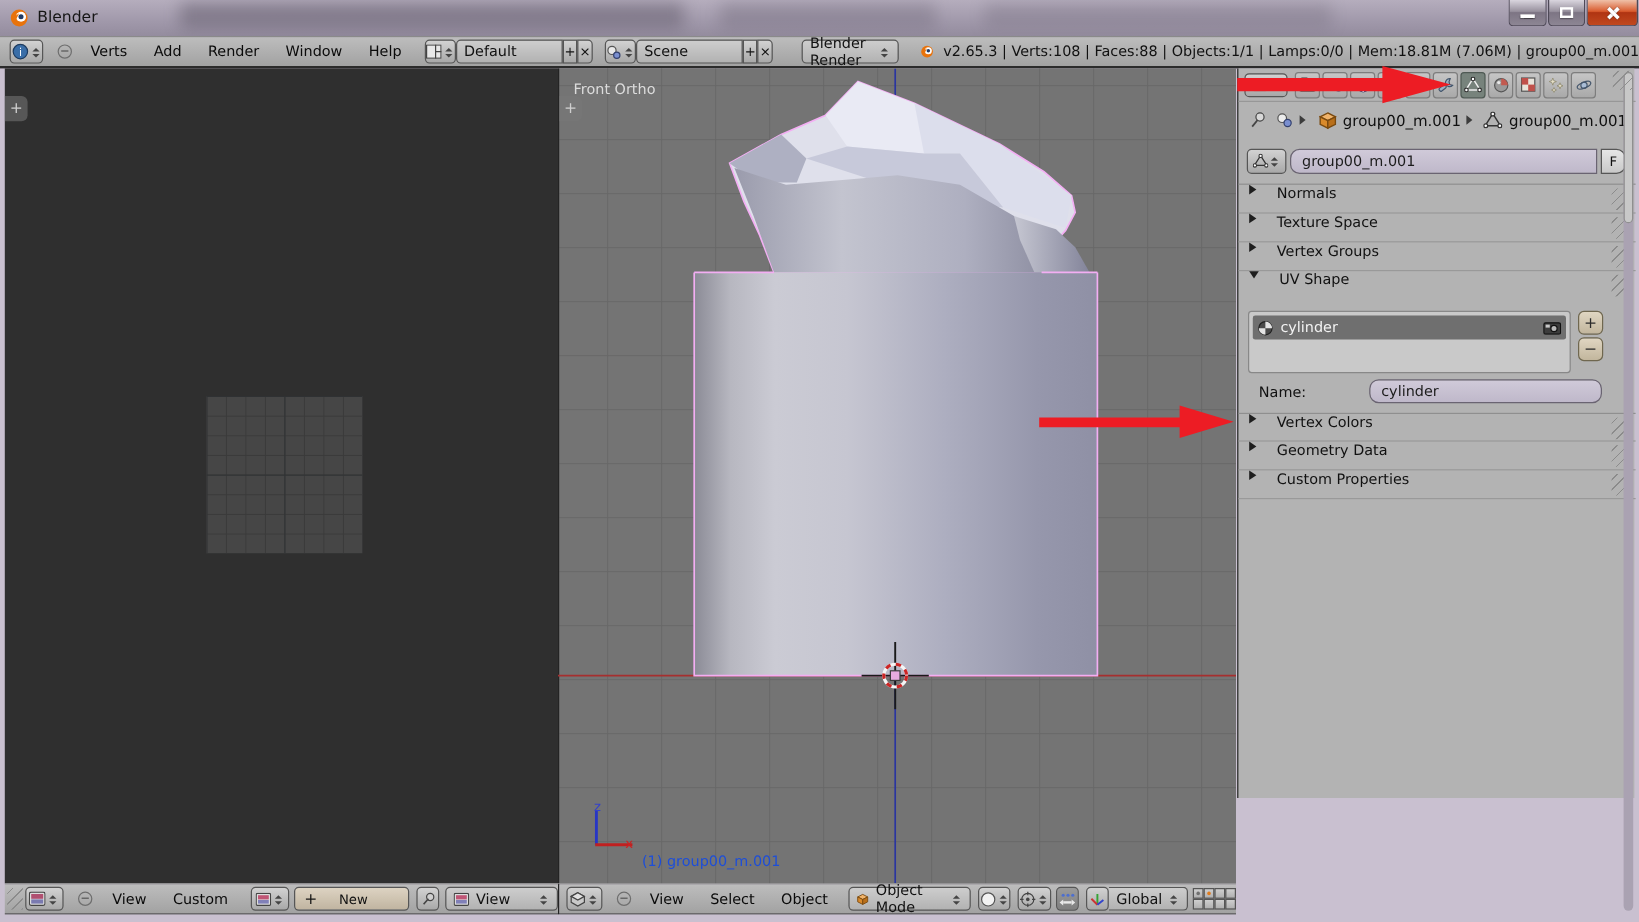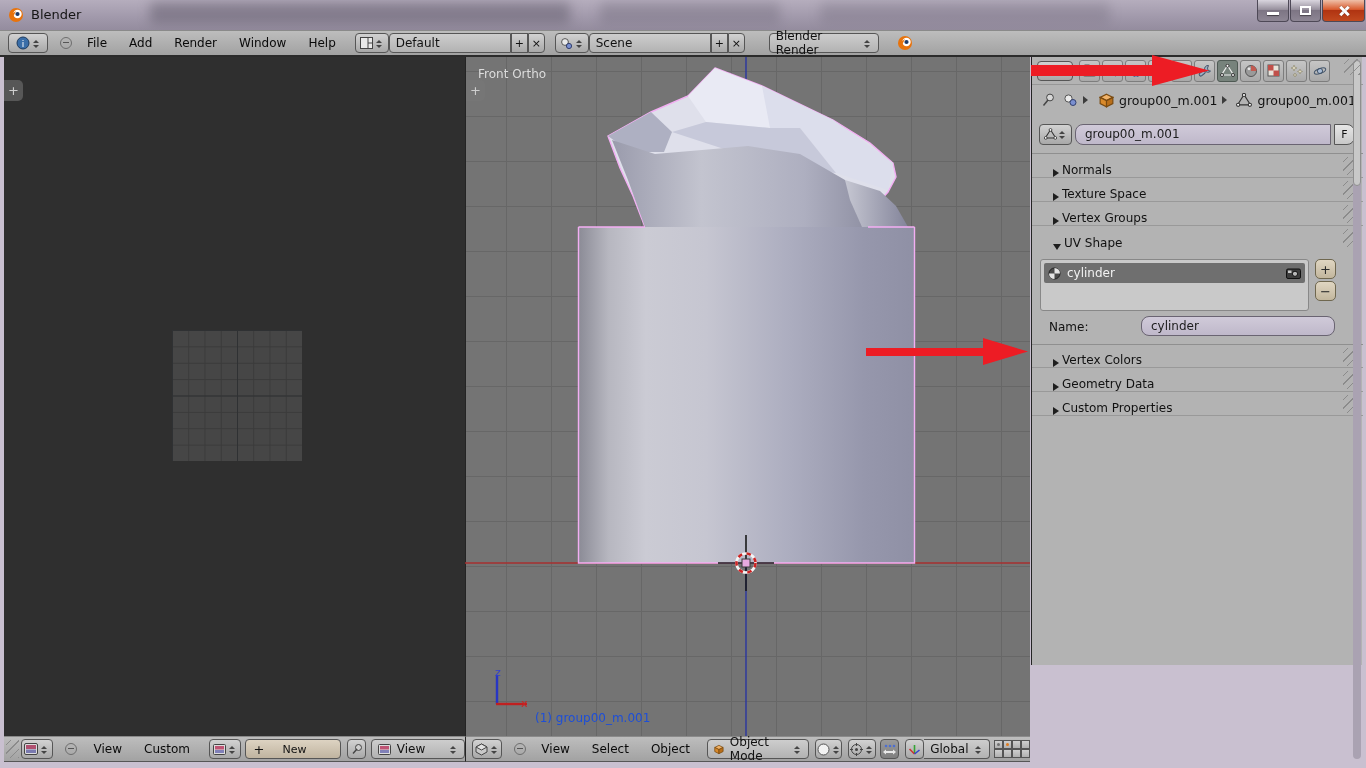--- a/index.html
+++ b/index.html
@@ -73,21 +73,21 @@
   #props { left:1031px; top:57px; width:331px; height:608px; background:#b3b3b3; border-left:1px solid #242424; font-size:12px; color:#111; }
   #props-tabs { left:0; top:0; width:331px; height:28px; display:flex; align-items:center; border-bottom:1px solid #979797; }
   .ptab { width:21px; height:22px; border:1px solid #7d7d7d; border-radius:3px; margin-right:2px;
     background:linear-gradient(#c6c6c6,#a9a9a9); display:flex; align-items:center; justify-content:center; flex:none; }
   .ptab.active { background:#77837c; border-color:#4f5a54; }
   #crumb { left:0; top:30px; width:331px; height:26px; display:flex; align-items:center; padding-left:10px; gap:5px; }
   .crumb-sep { width:0; height:0; border-left:5px solid #3c3c3c; border-top:4px solid transparent; border-bottom:4px solid transparent; }
   #name-row { left:0; top:62px; width:331px; height:30px; display:flex; align-items:center; padding-left:7px; gap:3px; }
   .lav { background:linear-gradient(#d0cad9,#bfb8ca); border:1px solid #6a6472; border-radius:8px; height:20px;
     display:flex; align-items:center; padding:0 9px; font-size:12px; color:#1c1c1c; }
-  .panel-hdr { height:24px; border-bottom:1px solid #999; display:flex; align-items:flex-end; gap:3px; padding-left:21px; position:relative; }
+  .panel-hdr { height:24px; border-bottom:1px solid #999; display:flex; align-items:flex-start; gap:17px; padding-left:9px; position:relative; }
   .panel-hdr .grip { position:absolute; right:4px; top:3px; }
   #panels { left:0; top:96px; width:331px; border-top:1px solid #8f8f8f; }
   #uvmaps-body { height:94px; position:relative; }
   #uvlist { position:absolute; left:8px; top:9px; width:269px; height:52px; background:#c9c9c9; border:1px solid #888; border-radius:3px; }
   #uvrow { position:absolute; left:3px; top:3px; right:3px; height:20px; background:#6f6f6f; border-radius:2px;
     display:flex; align-items:center; color:#f2f2f2; font-size:12px; gap:6px; padding:0 4px; }
   .opbtn { position:absolute; left:283px; width:21px; height:20px; background:linear-gradient(#e0d6c2,#c2b69d);
     border:1px solid #6f674f; border-radius:5px; font-size:13px; color:#2b2b2b; display:flex; align-items:center; justify-content:center; }
   #uvname-label { position:absolute; left:17px; top:70px; }
   #uvname-field { position:absolute; left:109px; top:66px; width:194px; }
@@ -133,21 +133,21 @@
 
 <div id="infobar" class="abs hdr">
   <div class="btn" style="width:40px;margin-left:8px;gap:2px;">
     <svg width="14" height="14" viewBox="0 0 14 14">
       <circle cx="7" cy="7" r="6" fill="#3a6ea8" stroke="#1e3c60"></circle>
       <text x="7" y="10.5" font-size="9" fill="#fff" text-anchor="middle" font-family="DejaVu Sans">i</text>
     </svg>
     <span class="ud"></span>
   </div>
   <div class="collapse-dot" style="margin-left:12px;"></div>
-  <span class="menu-item" style="margin-left:4px;">File</span>
+  <span class="menu-item" style="margin-left:4px;">Verts</span>
   <span class="menu-item">Add</span>
   <span class="menu-item">Render</span>
   <span class="menu-item">Window</span>
   <span class="menu-item">Help</span>
   <div class="btn" style="width:34px;margin-left:8px;gap:2px;">
     <svg width="13" height="12" viewBox="0 0 13 12">
       <rect x="0.5" y="0.5" width="12" height="11" fill="#e8e8e8" stroke="#444"></rect>
       <line x1="8" y1="0" x2="8" y2="12" stroke="#444"></line>
         <line x1="8" y1="6" x2="13" y2="6" stroke="#444"></line>
     </svg>
@@ -173,20 +173,21 @@
   <div class="fld" style="width:110px;margin-left:24px;justify-content:space-between;">
     <span>Blender Render</span>
       <span class="ud"></span>
   </div>
   <svg width="16" height="16" viewBox="0 0 16 16" style="margin-left:18px;">
     <circle cx="8" cy="8" r="7" fill="#e8730c"></circle>
       <circle cx="9.5" cy="7" r="4.2" fill="#fff"></circle>
     <circle cx="9.5" cy="7" r="2.1" fill="#1f3a66"></circle>
       <path d="M1 9 L8 4 L5 10 Z" fill="#e8730c"></path>
   </svg>
+  <span id="stats">v2.65.3 | Verts:108 | Faces:88 | Objects:1/1 | Lamps:0/0 | Mem:18.81M (7.06M) | group00_m.001</span>
 </div>
 
 <div id="uv-area" class="abs">
   <div id="uv-grid" class="abs"></div>
   <div class="plus-handle abs" style="left:0;top:23px;">+</div>
 </div>
 
 <div id="vp" class="abs">
   <div class="plus-handle" style="position:absolute;left:0;top:23px;">+</div>
 </div>

